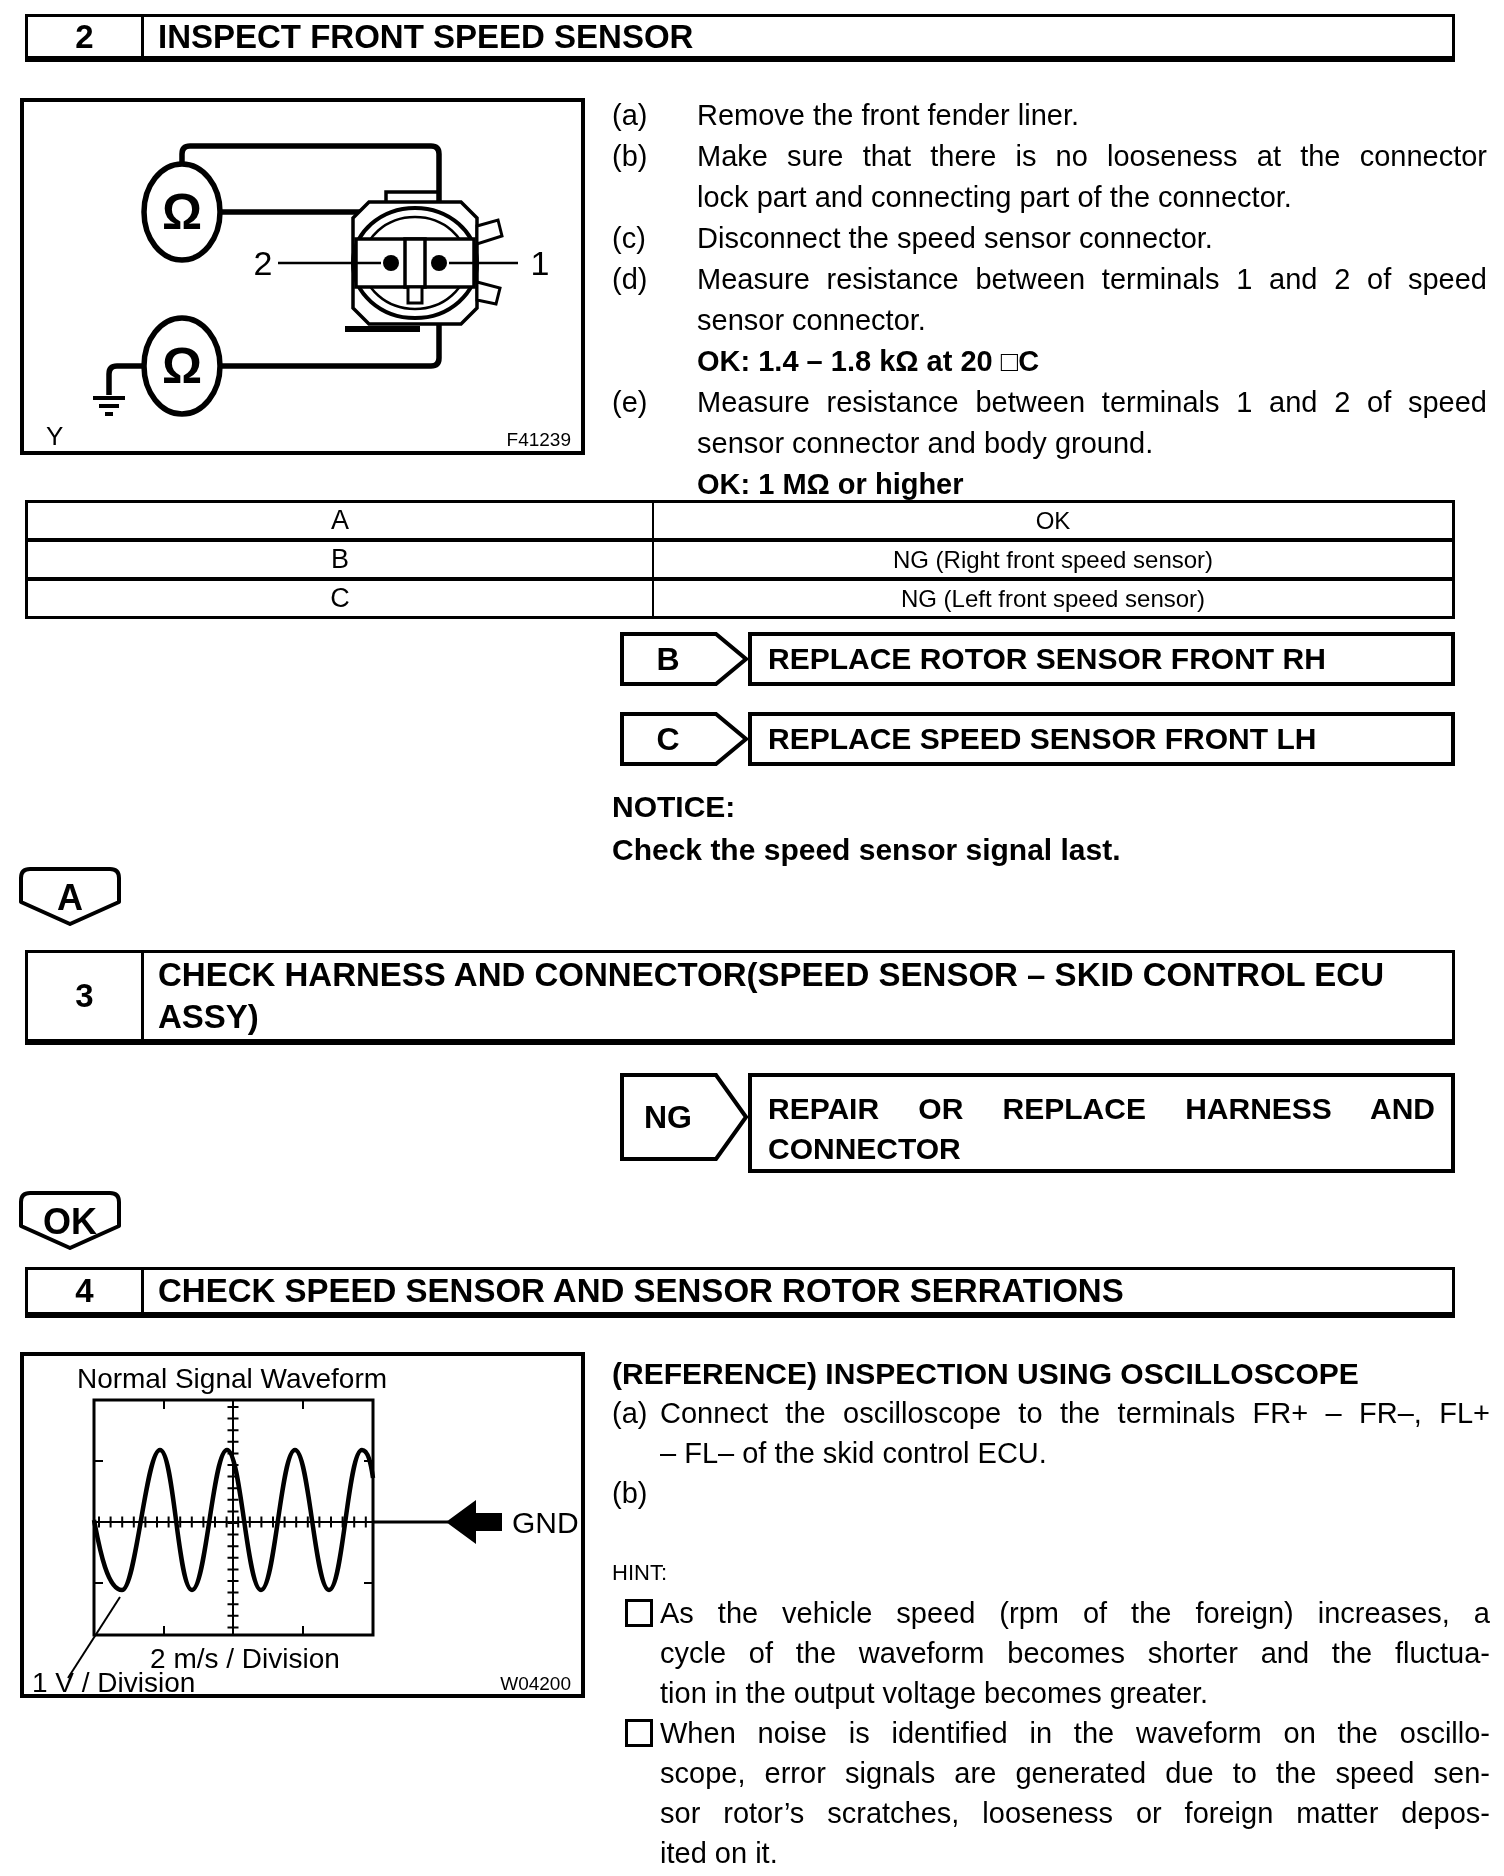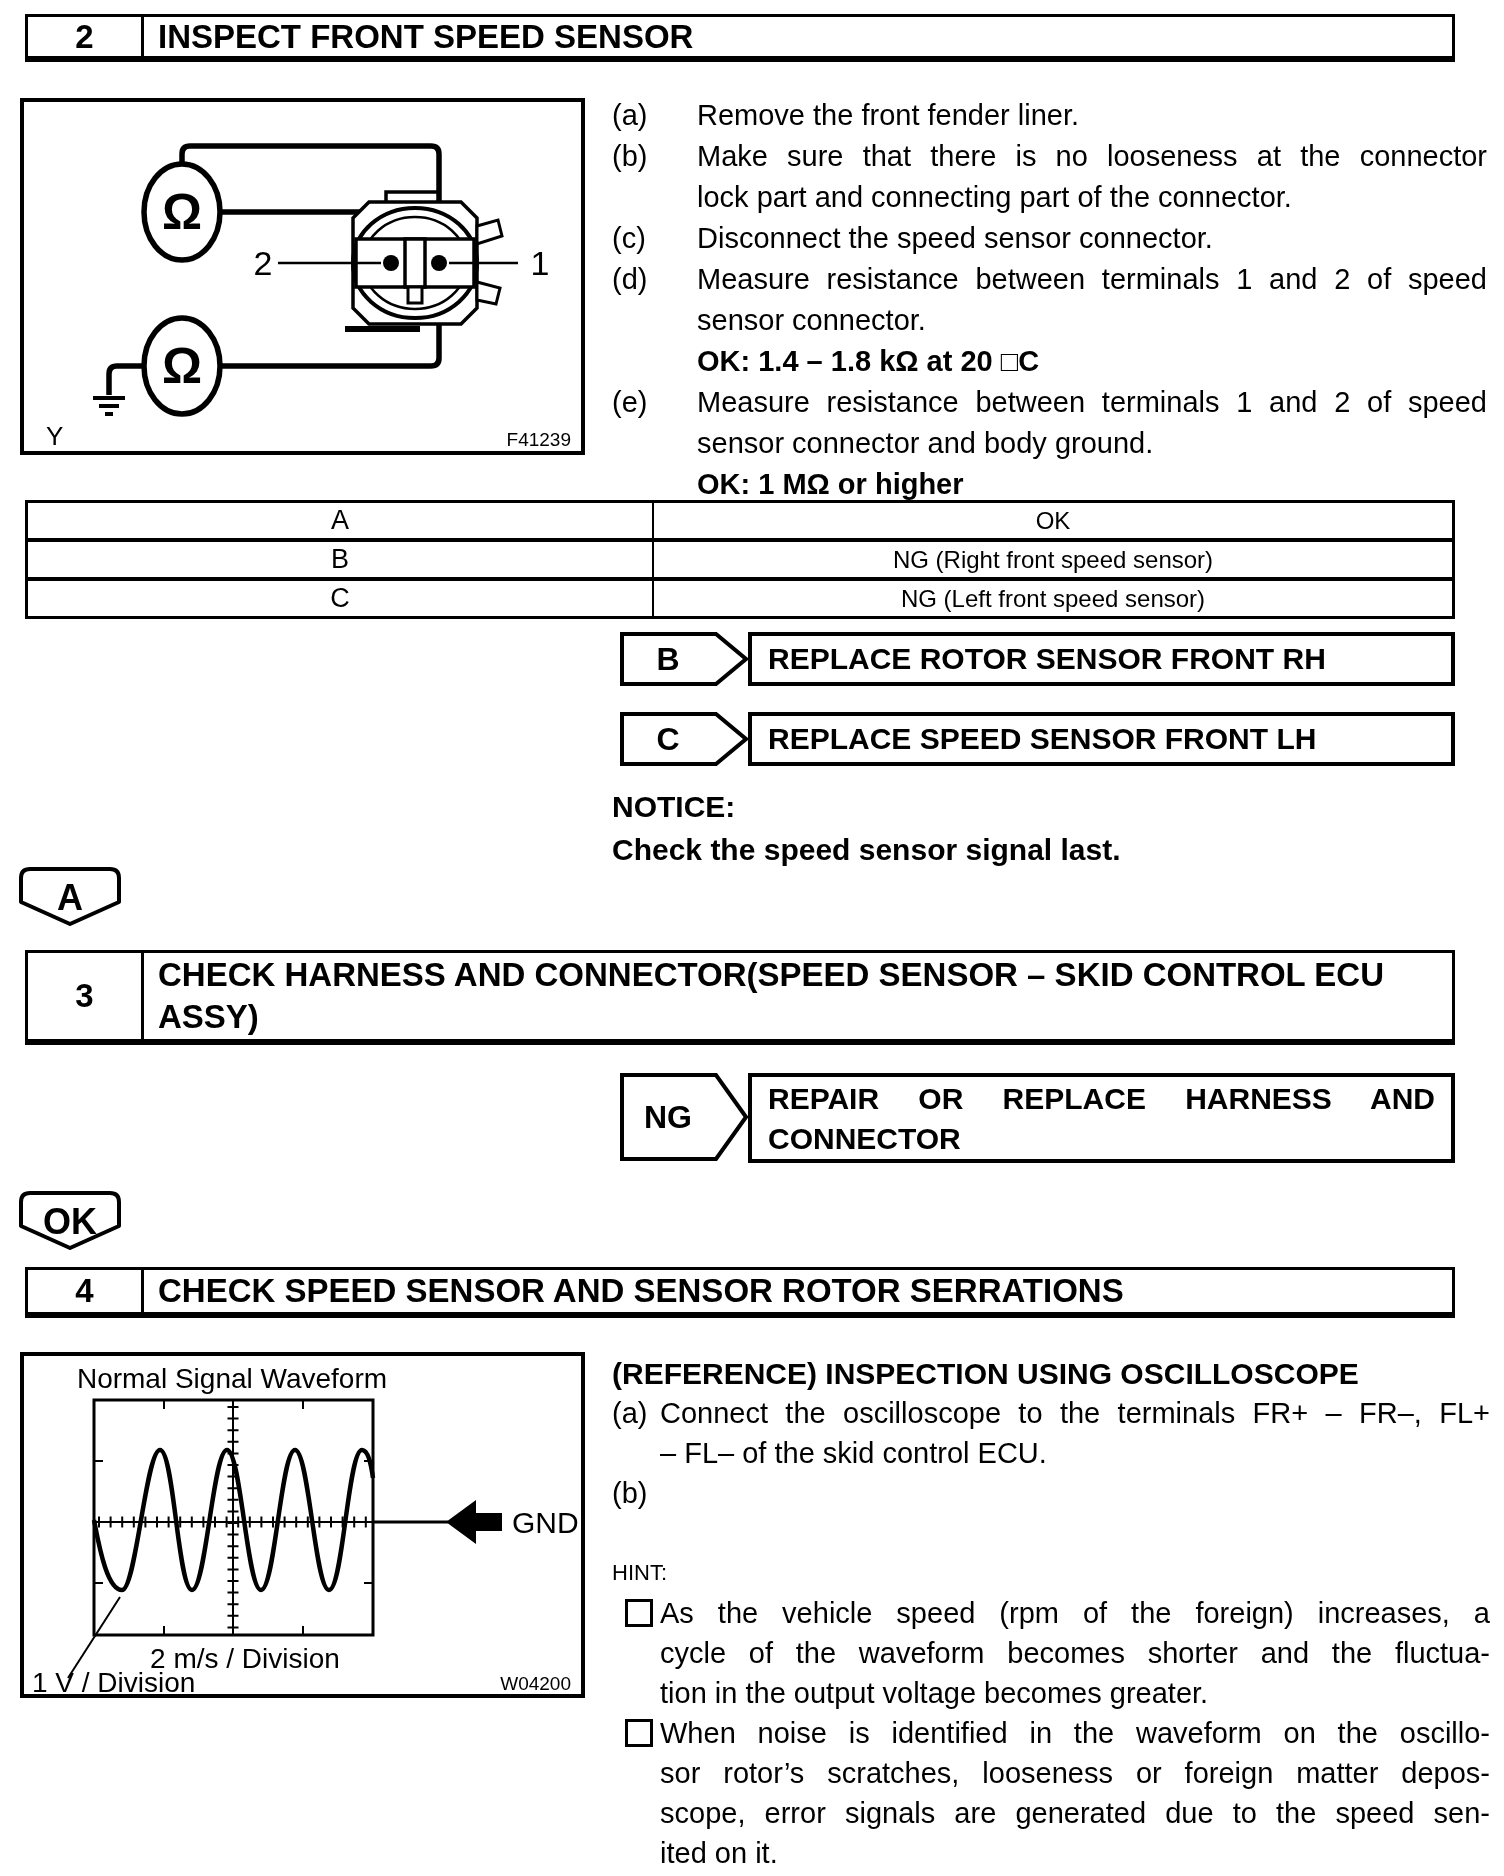--- a/index.html
+++ b/index.html
@@ -29,21 +29,21 @@
   .rrow + .rrow{border-top:4px solid #000;}
   .rkey{width:624px;border-right:2px solid #000;display:flex;align-items:center;
         justify-content:center;font-size:27px;}
   .rval{flex:1;display:flex;align-items:center;justify-content:center;font-size:24px;}
 
   
   .branch{left:620px;display:flex;align-items:flex-start;}
   .action{border:4px solid #000;width:667px;padding:0 16px;background:#fff;
           font-weight:bold;font-size:30px;}
   .action.single{height:46px;display:flex;align-items:center;}
-  .action.dbl{height:80px;padding-top:2px;line-height:40px;}
+  .action.dbl{height:80px;padding-top:12px;line-height:40px;}
   .tagtext{font-weight:bold;font-size:32px;font-family:"Liberation Sans",sans-serif;}
 
   .hintbullet{width:22px;height:22px;border:3px solid #000;background:#fff;}
   svg text{font-family:"Liberation Sans",sans-serif;}
 </style>
 </head>
 <body>
 
 <div class="page">
 
@@ -256,18 +256,18 @@
   <div class="abs hintbullet" style="left:625px;top:1599px"></div>
   <div class="abs txt4" style="top:1593px">
     <div class="ln j">As the vehicle speed (rpm of the foreign) increases, a</div>
     <div class="ln j">cycle of the waveform becomes shorter and the fluctua-</div>
     <div class="ln">tion in the output voltage becomes greater.</div>
   </div>
 
   <div class="abs hintbullet" style="left:625px;top:1719px"></div>
   <div class="abs txt4" style="top:1713px">
     <div class="ln j">When noise is identified in the waveform on the oscillo-</div>
+    <div class="ln j">scope, error signals are generated due to the speed sen-</div>
     <div class="ln j">sor rotor’s scratches, looseness or foreign matter depos-</div>
-    <div class="ln j">scope, error signals are generated due to the speed sen-</div>
     <div class="ln">ited on it.</div>
   </div>
 
 </div>
 
 </body></html>

